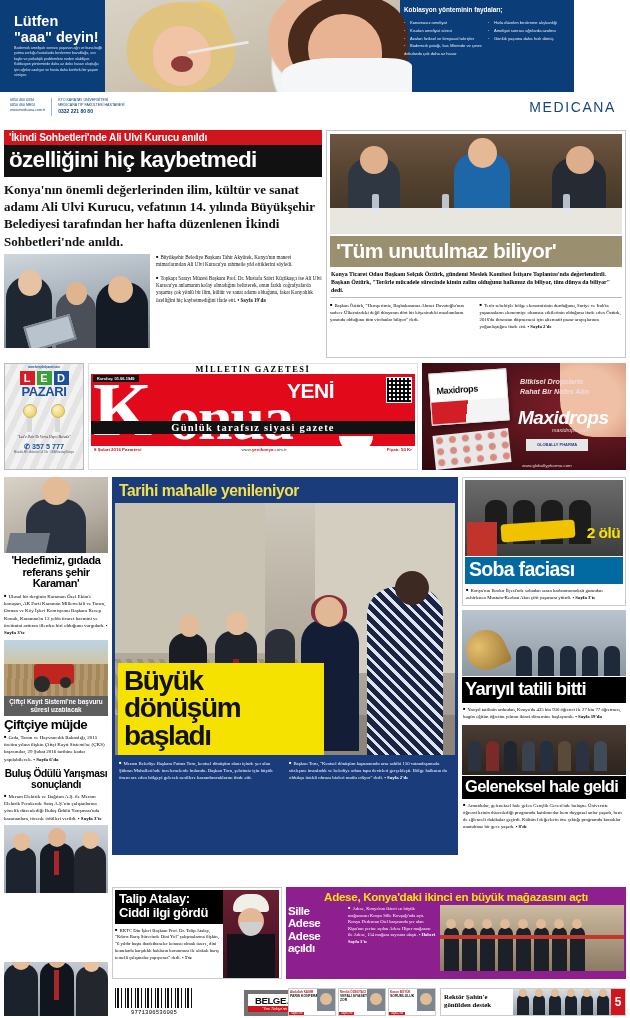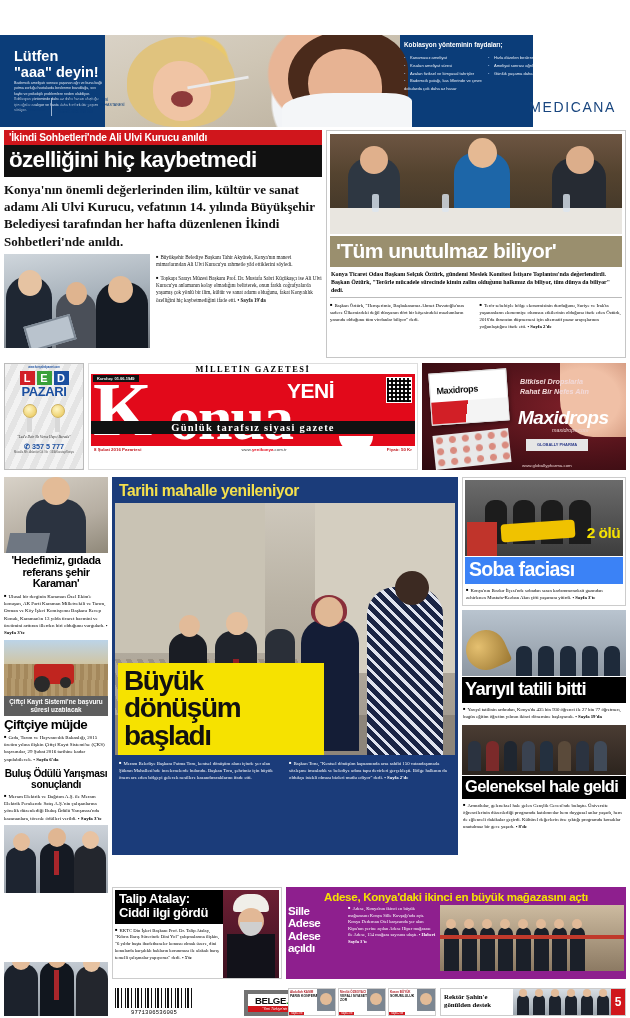--- a/index.html
+++ b/index.html
@@ -15,21 +15,21 @@
   .abs { position: absolute; }
   .bullet-sq::before {
     content: "\25A0";
     font-size: 4px;
     margin-right: 2px;
     vertical-align: 1px;
   }
   .photo { background: #b9b9b9; overflow: hidden; position: relative; }
 
   
-  #ad-medicana { left:0; top:0; width:533px; height:92px; background:#0b3d79; overflow:hidden;margin-top:35px;}
+  #ad-medicana { left:0; top:0; width:574px; height:92px; background:#0b3d79; overflow:hidden;}
   #ad-med-photo { left:105px; top:0; width:295px; height:92px;
      background:
        radial-gradient(circle at 30% 45%, #f3dfa0 0 16%, transparent 17%),
        radial-gradient(circle at 33% 30%, #e8c86d 0 12%, transparent 13%),
        radial-gradient(circle at 72% 42%, #e8b596 0 22%, transparent 23%),
        radial-gradient(circle at 78% 72%, #f2f4f7 0 26%, transparent 27%),
        linear-gradient(160deg,#d9d2c6 0%, #cfc6b5 40%, #b9ae9c 100%);
   }
   #ad-med-photo .hair-r { position:absolute; right:-8px; top:-4px; width:120px; height:100px; background:#4a2a1b; border-radius:55% 45% 40% 60%; }
   #ad-med-photo .face-r { position:absolute; right:18px; top:14px; width:74px; height:74px; background:#e7b393; border-radius:48% 52% 45% 55%; }
@@ -223,21 +223,21 @@
   
   #rc { left:462px; top:477px; width:164px; height:500px;}
   #rc-box1 { border:1px solid #ccc; padding:2px;}
   #rc-photo1 { width:100%; height:76px; position:relative; overflow:hidden;
       background:linear-gradient(180deg,#6b6b6b 0%, #3d3d3d 100%);}
   #rc-photo1 .g { position:absolute; bottom:12px; width:22px; height:44px; background:#1c1c1c; border-radius:9px 9px 0 0;}
   #rc-photo1 .g1{left:20px;} #rc-photo1 .g2{left:48px;} #rc-photo1 .g3{left:76px;} #rc-photo1 .g4{left:104px;}
   #rc-photo1 .stretch { position:absolute; left:36px; bottom:16px; width:74px; height:18px; background:#f0c200; border-radius:4px; transform:rotate(-4deg);}
   #rc-photo1 .vest { position:absolute; left:2px; bottom:0; width:30px; height:34px; background:#c0342b;}
   #rc-badge { position:absolute; right:3px; bottom:14px; color:#f6e200; font-weight:700; font-size:15.5px; letter-spacing:-0.6px;}
-  #rc-h1 { background:#3b82f6; color:#fff; font-weight:700; font-size:19.5px; letter-spacing:-0.7px; padding:1px 4px 3px; margin-top:1px;}
+  #rc-h1 { background:#0369a1; color:#fff; font-weight:700; font-size:19.5px; letter-spacing:-0.7px; padding:1px 4px 3px; margin-top:1px;}
   #rc-b1 { font-family:"Liberation Serif", serif; font-size:4.8px; line-height:1.45; padding:3px 1px 1px;}
   #rc-photo2 { width:100%; height:66px; margin-top:4px; position:relative; overflow:hidden;
       background:linear-gradient(180deg,#b9c4cf 0%, #8d97a2 100%);}
   #rc-photo2 .horn { position:absolute; left:4px; bottom:6px; width:40px; height:40px;
       background:radial-gradient(circle at 35% 35%, #e5c070, #9a7631); border-radius:50% 50% 10% 50%; transform:rotate(-24deg);}
   #rc-photo2 .kid { position:absolute; bottom:0; width:16px; height:30px; background:#1e2a3a; border-radius:7px 7px 0 0;}
   #rc-photo2 .k1{left:54px;} #rc-photo2 .k2{left:76px;} #rc-photo2 .k3{left:98px;} #rc-photo2 .k4{left:120px;} #rc-photo2 .k5{left:142px;}
   #rc-h2 { background:#000; color:#fff; font-weight:700; font-size:18.5px; letter-spacing:-0.8px; padding:1px 3px 3px; margin-top:1px;}
   #rc-b2 { font-family:"Liberation Serif", serif; font-size:4.8px; line-height:1.45; padding:3px 1px 1px;}
   #rc-photo3 { width:100%; height:50px; margin-top:3px; position:relative; overflow:hidden;

